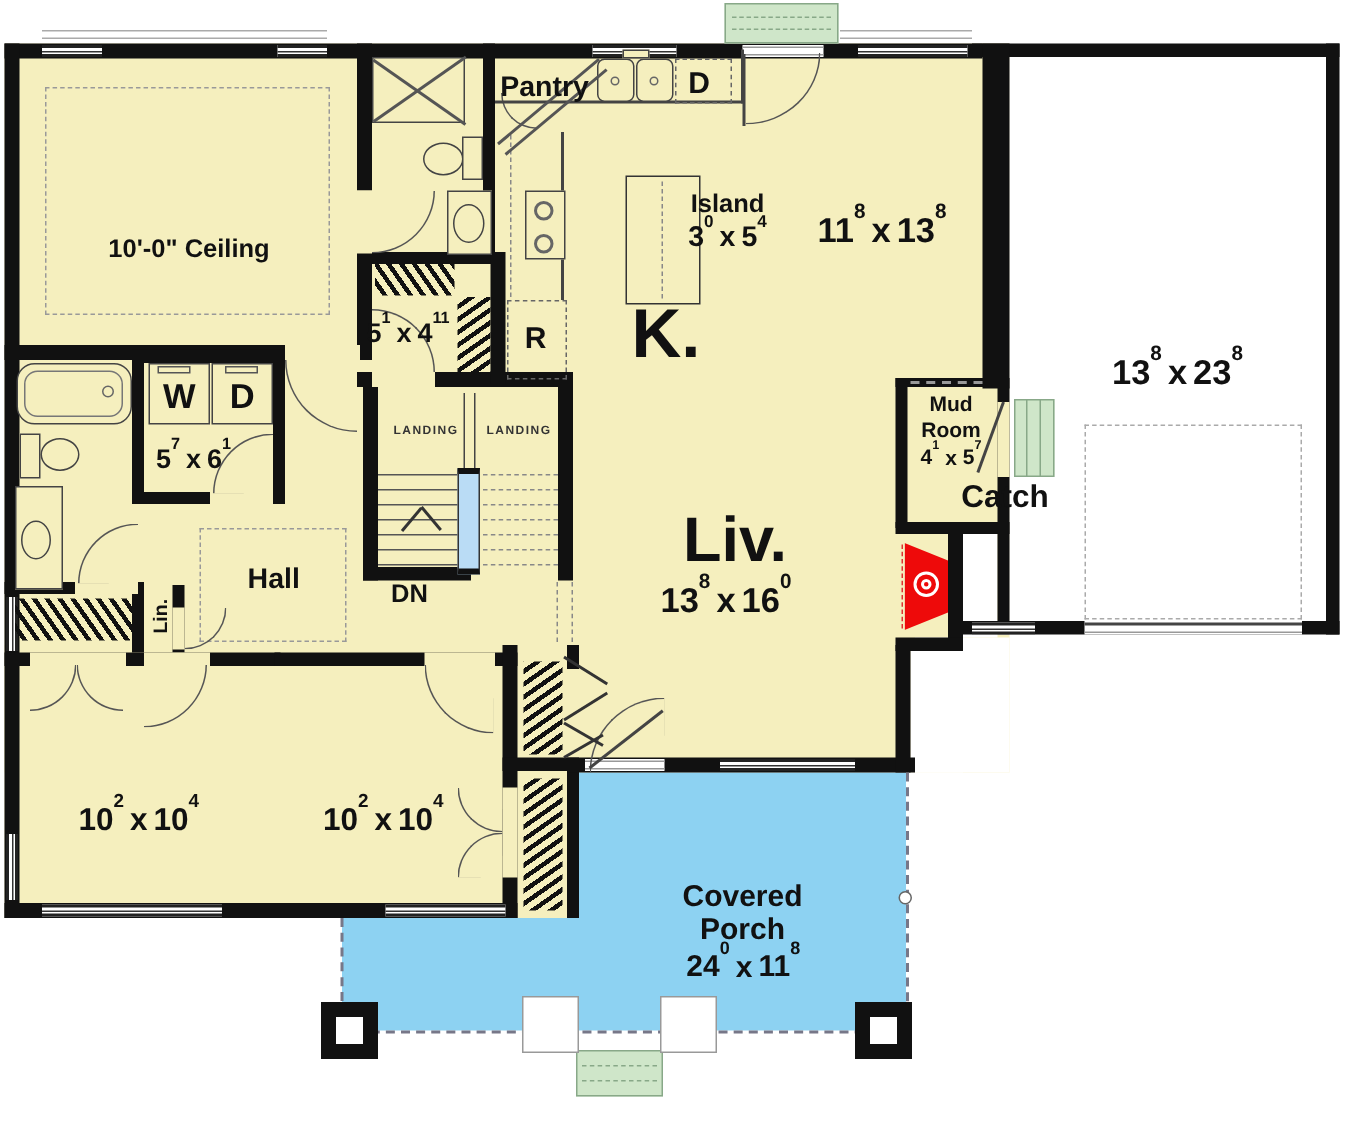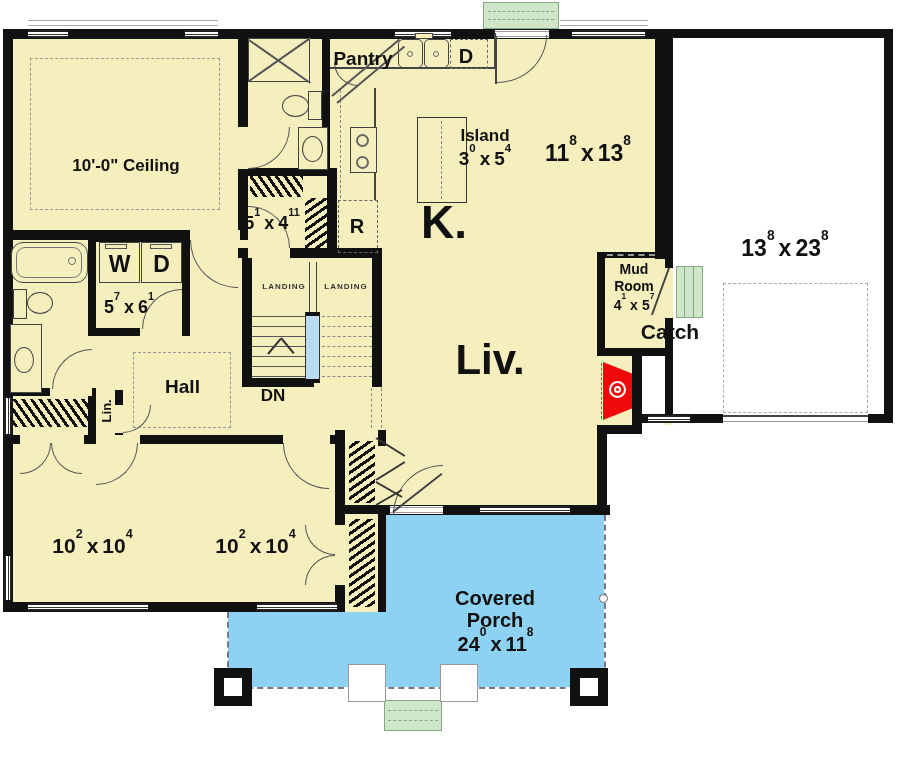--- a/index.html
+++ b/index.html
@@ -252,20 +252,23 @@
   </div>
 
   <div class="txt" style="left:404px;top:198px;width:80px;font-size:46px;">K.</div>
 
   <div class="txt" style="left:450px;top:127px;width:70px;font-size:17px;">Island</div>
   <div class="txt" style="left:447px;top:149px;width:76px;font-size:19px;">
     <span>3</span><sup class="sp">0</sup><span class="xx">x</span><span>5</span><sup class="sp">4</sup>
   </div>
 
   <div class="txt" style="left:420px;top:338px;width:140px;font-size:42px;">Liv.</div>
+  <div class="txt" style="left:418px;top:388px;width:132px;font-size:23px;">
+    <span>13</span><sup class="sp">8</sup><span class="xx">x</span><span>16</span><sup class="sp">0</sup>
+  </div>
 
   <div class="txt" style="left:25px;top:535px;width:135px;font-size:21px;">
     <span>10</span><sup class="sp">2</sup><span class="xx">x</span><span>10</span><sup class="sp">4</sup>
   </div>
 
   <div class="txt" style="left:188px;top:535px;width:135px;font-size:21px;">
     <span>10</span><sup class="sp">2</sup><span class="xx">x</span><span>10</span><sup class="sp">4</sup>
   </div>
 
   <div class="txt" style="left:145px;top:377px;width:75px;font-size:19px;">Hall</div>

